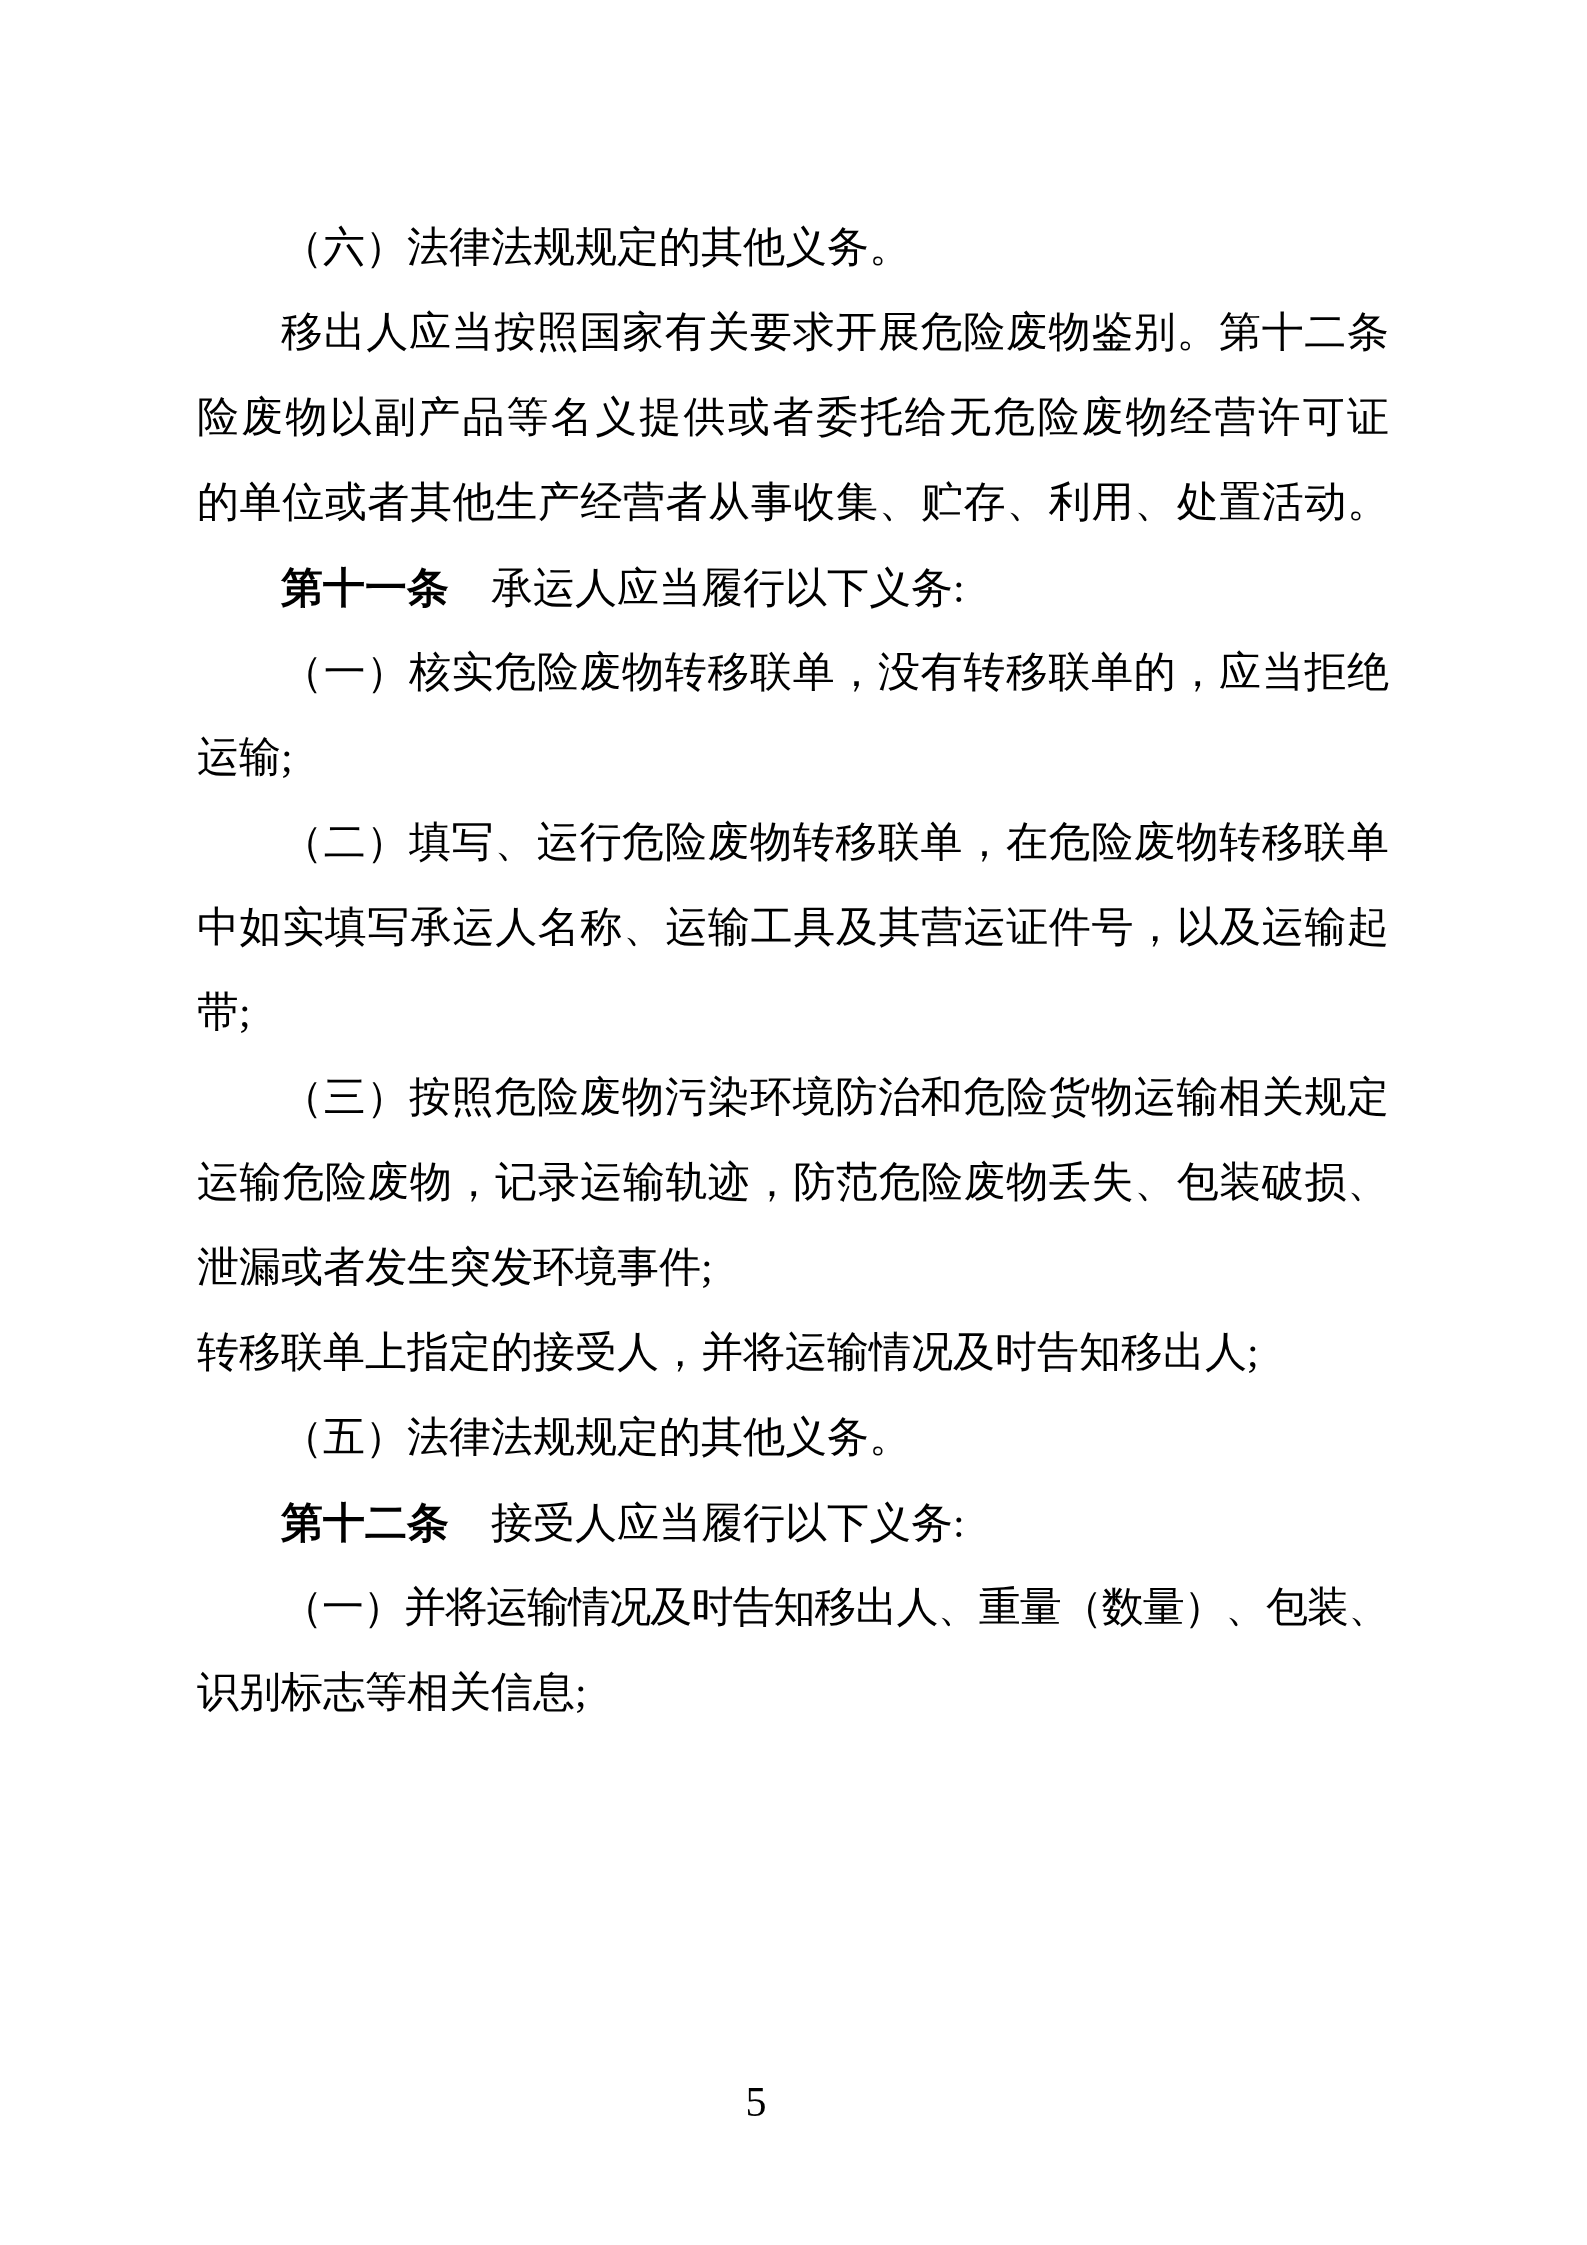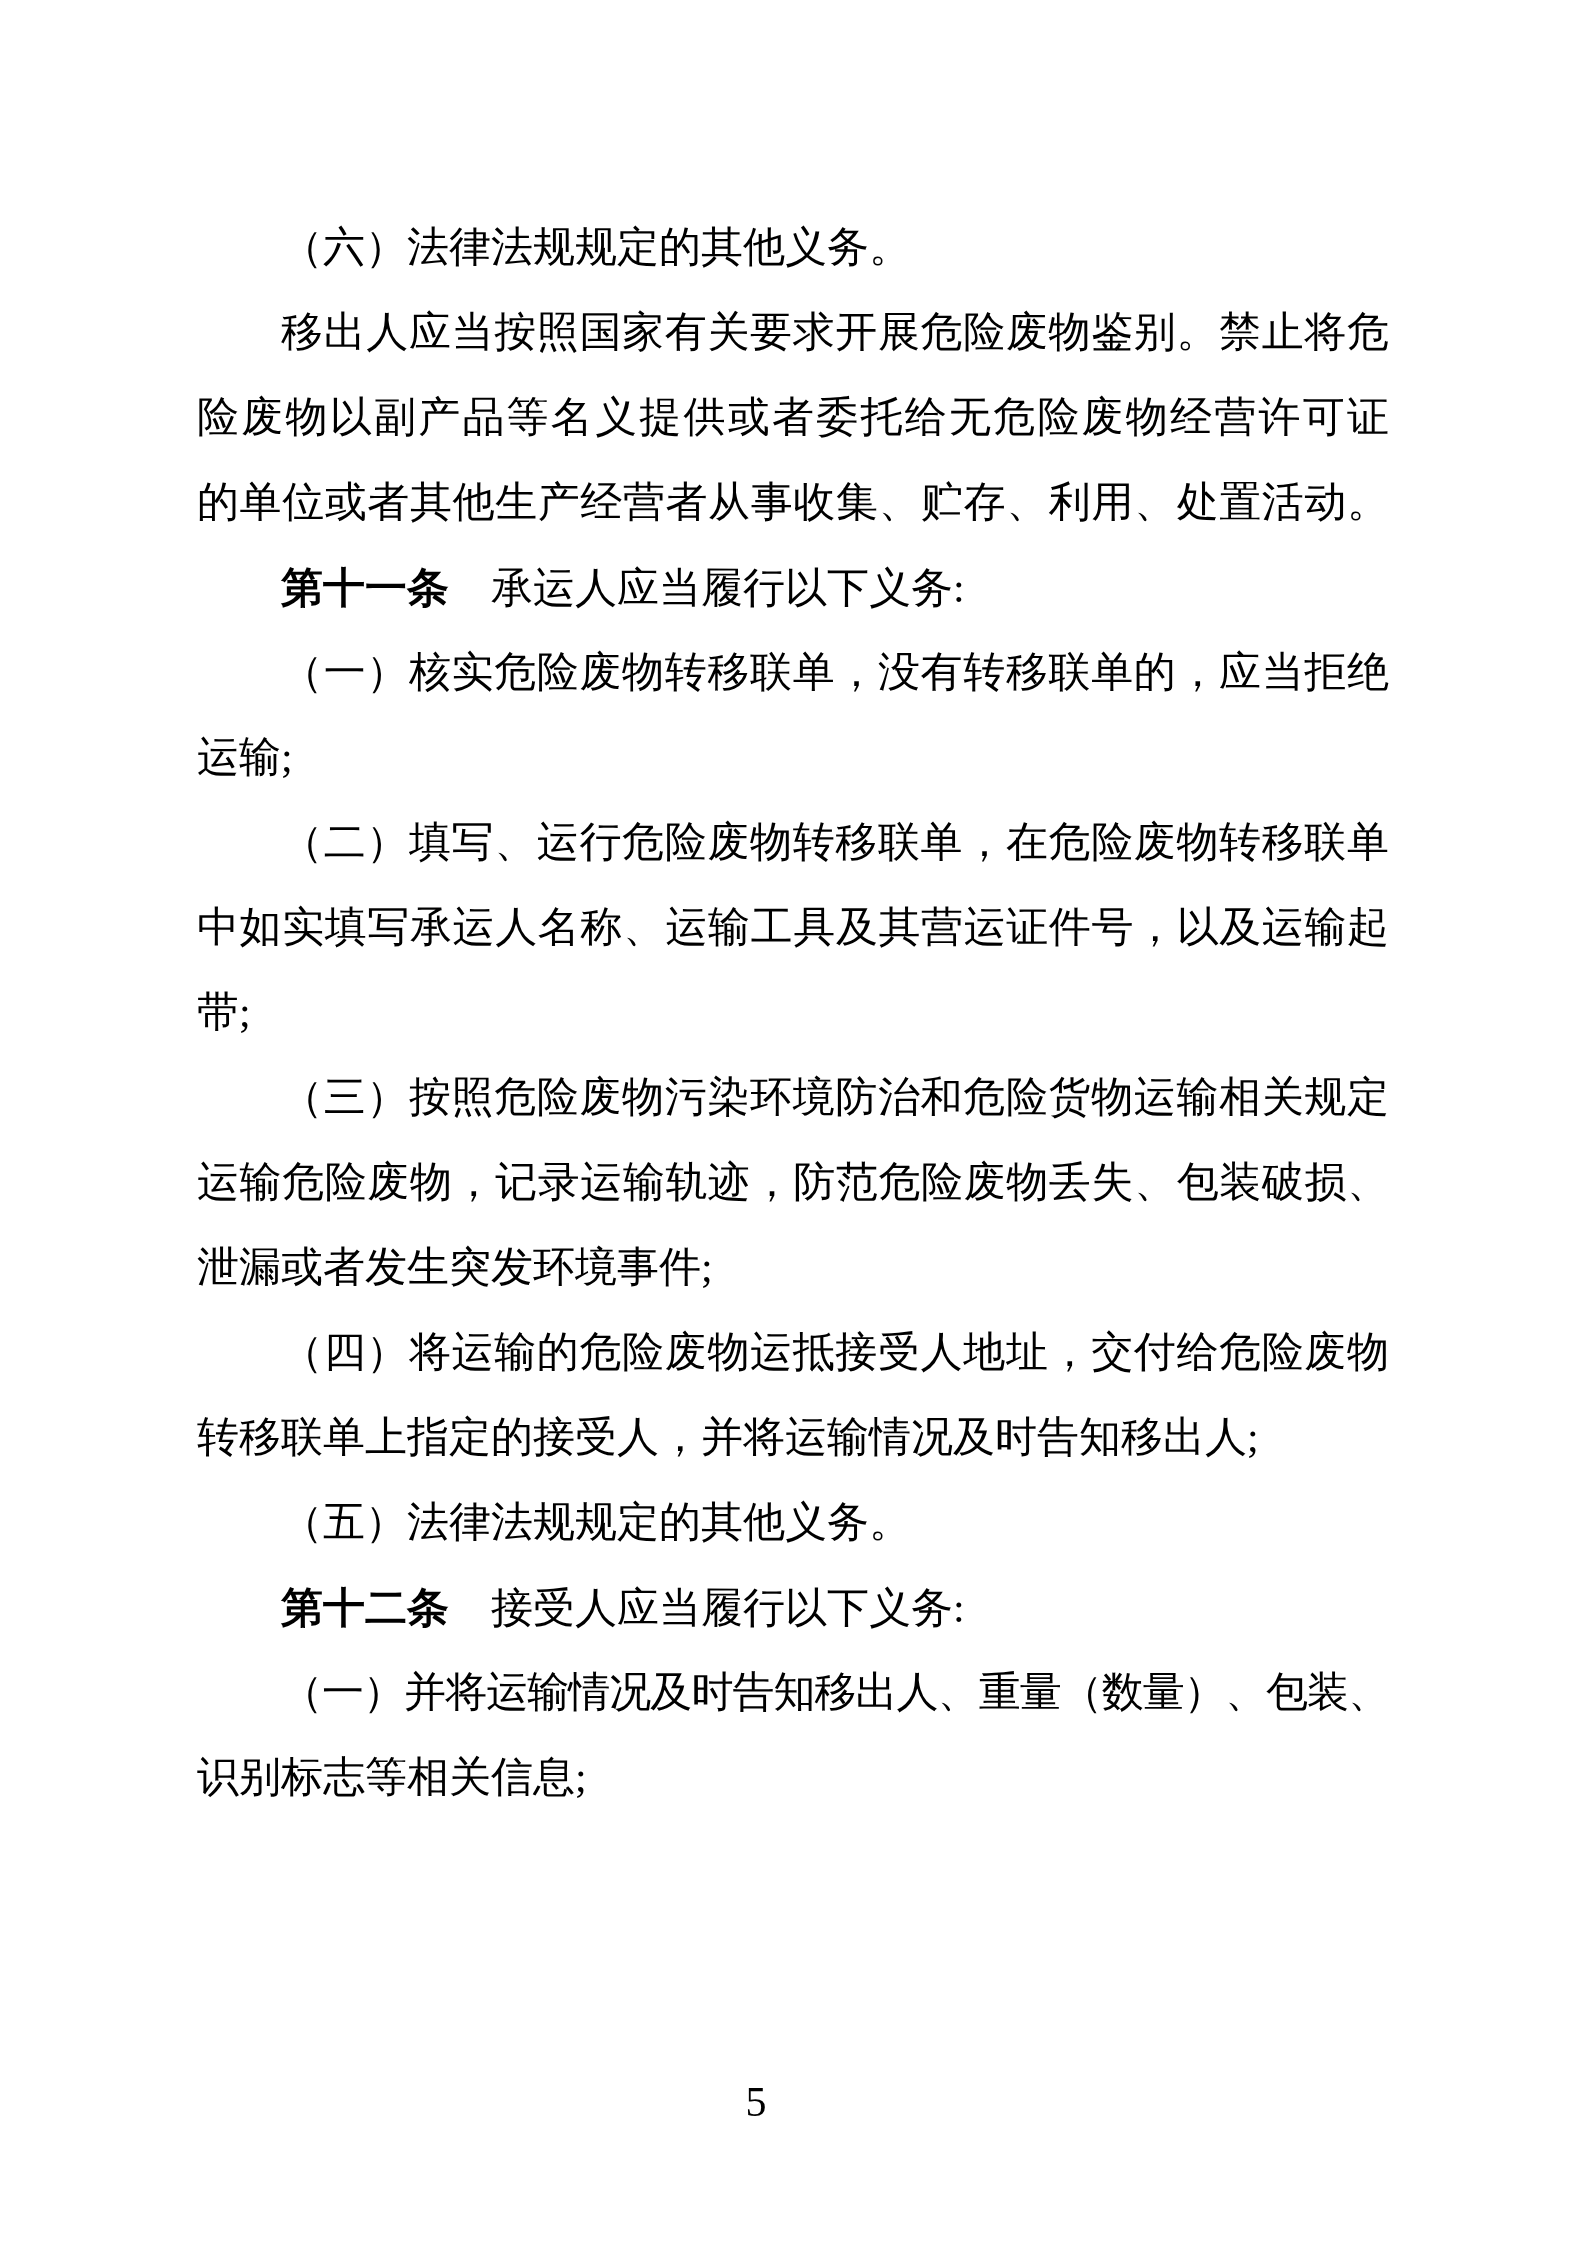--- a/index.html
+++ b/index.html
@@ -56,33 +56,32 @@
     line-height: 48px;
     color: #000000;
   }
 </style>
 </head>
 <body>
 
 <div class="page">
   <div class="doc-body">
       <div class="line ind">（六）法律法规规定的其他义务。</div>
-      <div class="line ind jf">移出人应当按照国家有关要求开展危险废物鉴别。禁止将危</div>
+      <div class="line ind jf">移出人应当按照国家有关要求开展危险废物鉴别。第十二条</div>
       <div class="line jf">险废物以副产品等名义提供或者委托给无危险废物经营许可证</div>
       <div class="line jf">的单位或者其他生产经营者从事收集、贮存、利用、处置活动。</div>
       <div class="line ind"><span class="art">第十一条</span>　承运人应当履行以下义务:</div>
       <div class="line ind jf">（一）核实危险废物转移联单，没有转移联单的，应当拒绝</div>
       <div class="line">运输;</div>
       <div class="line ind jf">（二）填写、运行危险废物转移联单，在危险废物转移联单</div>
       <div class="line jf">中如实填写承运人名称、运输工具及其营运证件号，以及运输起</div>
       <div class="line">带;</div>
       <div class="line ind jf">（三）按照危险废物污染环境防治和危险货物运输相关规定</div>
       <div class="line jf">运输危险废物，记录运输轨迹，防范危险废物丢失、包装破损、</div>
       <div class="line">泄漏或者发生突发环境事件;</div>
-      <div class="line ind jf">（四）将运输的危险废物运抵接受人地址，交付给危险废物</div>
       <div class="line">转移联单上指定的接受人，并将运输情况及时告知移出人;</div>
       <div class="line ind">（五）法律法规规定的其他义务。</div>
       <div class="line ind"><span class="art">第十二条</span>　接受人应当履行以下义务:</div>
       <div class="line ind jf tight">（一）并将运输情况及时告知移出人、重量（数量）、包装、</div>
       <div class="line">识别标志等相关信息;</div>
     </div>
   <div class="footer">5</div>
 </div>
 
 </body></html>

